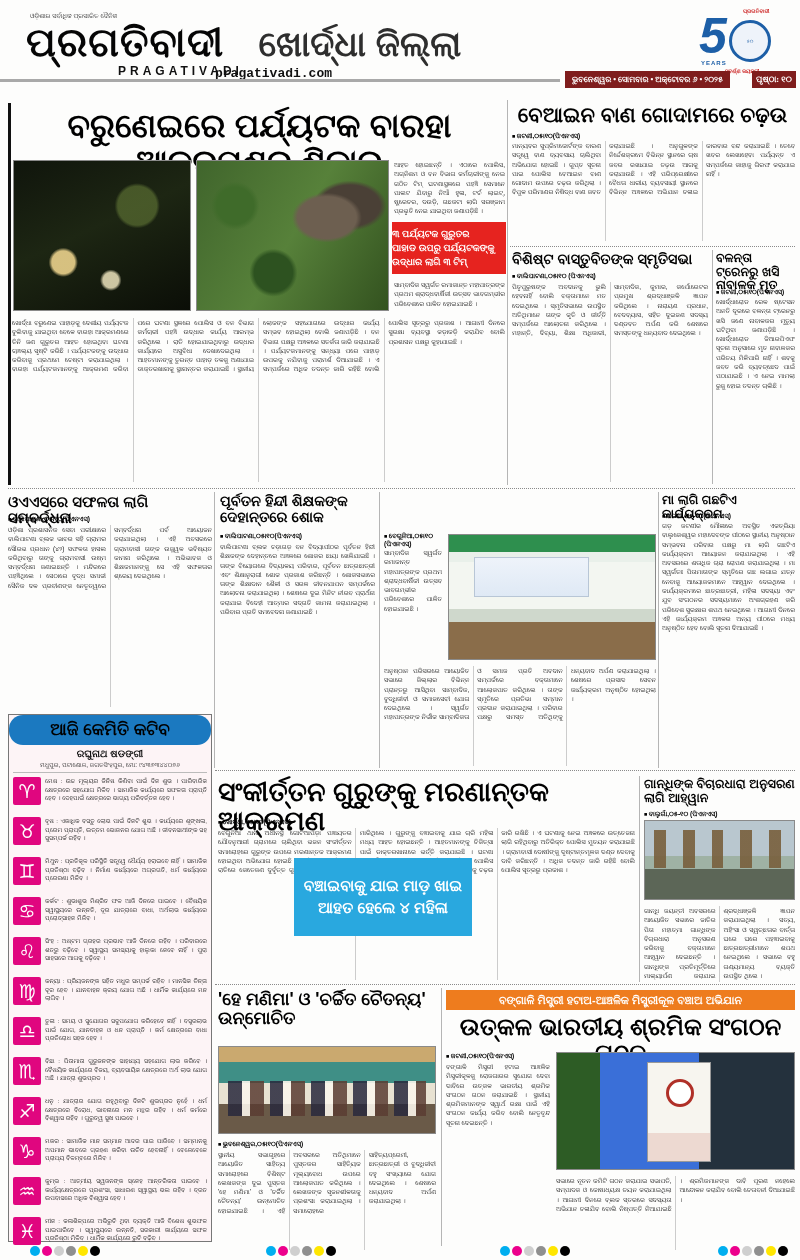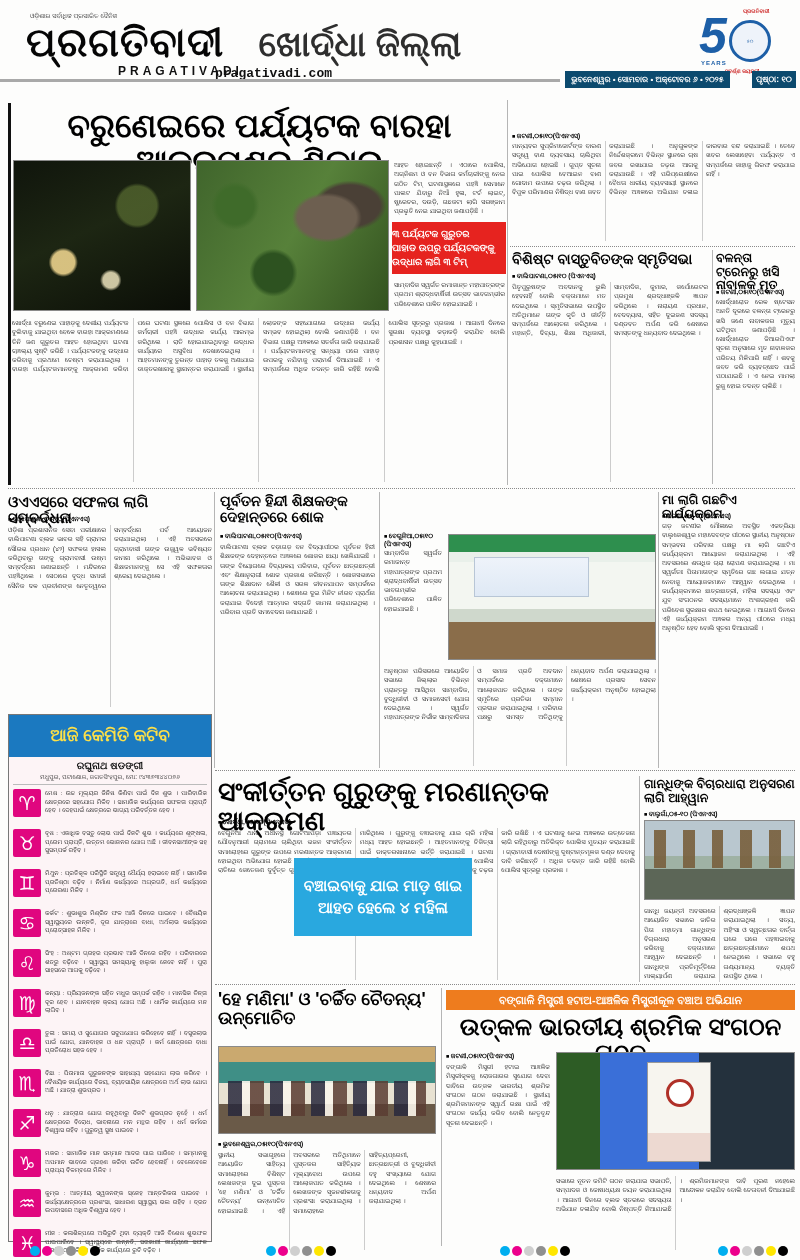--- a/index.html
+++ b/index.html
@@ -10,39 +10,39 @@
   .center{text-align:center;}
   .body-text{font-size:6.4px;line-height:1.45;text-align:justify;color:#222;overflow:hidden;}
   .byline{font-size:6.6px;font-weight:bold;color:#000;}
   .byline::before{content:"■ ";font-size:5.5px;}
   .cols2{column-count:2;column-gap:8px;column-rule:1px solid #ccc;}
   .cols3{column-count:3;column-gap:8px;column-rule:1px solid #ccc;}
   .cols4{column-count:4;column-gap:9px;column-rule:1px solid #ccc;}
   .vline{position:absolute;width:1px;background:#b5b5b5;}
   .hdot{position:absolute;border-top:1px dotted #8a8a8a;height:0;}
   .photo{position:absolute;border:1px solid #8a8a8a;box-sizing:border-box;}
-  .chip{background:#0c4a6e;color:#fff;font-size:8.5px;font-weight:bold;display:flex;align-items:center;justify-content:center;}
+  .chip{background:#7f1d1d;color:#fff;font-size:8.5px;font-weight:bold;display:flex;align-items:center;justify-content:center;font-family:Liberation Serif, serif;}
   
   .logo-odia{font-size:40px;font-weight:bold;color:#050505;letter-spacing:1px;line-height:1;}
   .logo-latin{font-size:12px;font-weight:bold;letter-spacing:4px;}
   .logo-web{font-size:13px;font-weight:bold;font-family:Liberation Mono, monospace;}
   .tagline{font-size:6.5px;color:#333;}
   .edition{font-size:35px;font-weight:bold;color:#2e2e2e;}
   .anniv-num{font-size:50px;font-weight:bold;color:#1d5fa7;line-height:0.9;font-style:italic;}
   .anniv-circle{width:36px;height:36px;border-radius:50%;border:3px solid #1d5fa7;background:#eef3fa;
                 display:flex;align-items:center;justify-content:center;font-size:5px;color:#1d5fa7;text-align:center;}
   .anniv-years{font-size:6px;font-weight:bold;color:#1d5fa7;letter-spacing:1px;}
   .anniv-top,.anniv-cap{font-size:5.5px;color:#c22;font-weight:bold;}
   
   .redbox{background:#e6231f;color:#fff;font-weight:bold;font-size:9.5px;line-height:1.5;display:flex;flex-direction:column;align-items:flex-start;justify-content:center;text-align:center;}
   .bluebox{background:#29a8df;color:#fff;font-weight:bold;font-size:15.5px;line-height:1.45;display:flex;align-items:center;justify-content:center;text-align:center;padding:4px;box-sizing:border-box;}
   .ribbon{background:#ee7c1e;color:#fff;font-weight:bold;font-size:11px;display:flex;align-items:center;justify-content:center;}
   
   .horo{border:1px solid #777;background:#fdf4f6;box-sizing:border-box;}
-  .horo-head{background:#1b79c0;color:#fde047;font-weight:bold;font-size:17px;height:42px;display:flex;align-items:center;justify-content:center;}
+  .horo-head{background:#1b79c0;color:#000000;font-weight:bold;font-size:17px;height:30px;display:flex;align-items:center;justify-content:center;border-radius:14px;}
   .horo-astro{font-size:10px;font-weight:bold;text-align:center;margin-top:3px;}
   .horo-contact{font-size:6.3px;text-align:center;color:#333;border-bottom:1px solid #bbb;padding-bottom:3px;margin:1px 4px 2px 4px;}
   .zrow{display:flex;align-items:flex-start;padding:2px 4px;height:36px;overflow:hidden;}
   .zicon{flex:0 0 28px;height:28px;background:#e0067f;color:#fff;font-size:19px;display:flex;align-items:center;justify-content:center;margin-right:4px;border-radius:2px;}
   .ztext{flex:1;font-size:6.2px;line-height:1.38;text-align:justify;color:#222;}
   
   .ph-night{background:
      radial-gradient(circle at 28% 68%, rgba(235,210,140,.9) 0 7%, rgba(235,210,140,0) 9%),
      radial-gradient(circle at 55% 80%, rgba(250,240,200,.8) 0 5%, rgba(250,240,200,0) 7%),
      radial-gradient(circle at 70% 30%, rgba(90,110,50,.7) 0 12%, rgba(90,110,50,0) 14%),
@@ -110,20 +110,21 @@
     <span>୩ ପର୍ଯ୍ୟଟକ ଗୁରୁତର</span>
     <span>ପାହାଡ ଉପରୁ ପର୍ଯ୍ୟଟକଙ୍କୁ</span>
     <span>ଉଦ୍ଧାର ଲାଗି ୩ ଟିମ୍</span>
   </div>
   <div class="abs body-text" style="left:394px;top:280px;width:111px;height:32px;">ସାମ୍ବାଦିକ ସ୍ୱର୍ଗତ ରମାକାନ୍ତ ମହାପାତ୍ରଙ୍କ ପ୍ରଥମ ଶ୍ରାଦ୍ଧବାର୍ଷିକୀ ଉତ୍ସବ ଭାବଗମ୍ଭୀର ପରିବେଶରେ ପାଳିତ ହୋଇଯାଇଛି ।</div>
 
   <div class="abs body-text cols4" style="left:12px;top:318px;width:493px;height:164px;">ଖୋର୍ଦ୍ଧା ବରୁଣେଇ ପାହାଡ଼କୁ ଦେଶୀୟ ପର୍ଯ୍ୟଟକ ବୁଲିବାକୁ ଯାଇଥିବା ବେଳେ ବାରହା ଆକ୍ରମଣରେ ତିନି ଜଣ ଗୁରୁତର ଆହତ ହୋଇଥିବା ଘଟଣା ଚାଞ୍ଚଲ୍ୟ ସୃଷ୍ଟି କରିଛି । ପର୍ଯ୍ୟଟକଙ୍କୁ ଉଦ୍ଧାର କରିବାକୁ ପ୍ରଥମେ ଚେଷ୍ଟା କରାଯାଇଥିଲା । ବାରହା ପର୍ଯ୍ୟଟକମାନଙ୍କୁ ଆକ୍ରମଣ କରିବା ପରେ ଘଟଣା ସ୍ଥଳରେ ପୋଲିସ ଓ ବନ ବିଭାଗ କର୍ମଚାରୀ ପହଞ୍ଚି ଉଦ୍ଧାର କାର୍ଯ୍ୟ ଆରମ୍ଭ କରିଥିଲେ । ରାତି ହୋଇଯାଇଥିବାରୁ ଉଦ୍ଧାର କାର୍ଯ୍ୟରେ ଅସୁବିଧା ଦେଖାଦେଇଥିଲା । ଆହତମାନଙ୍କୁ ତୁରନ୍ତ ପାହାଡ଼ ତଳକୁ ଅଣାଯାଇ ଡାକ୍ତରଖାନାକୁ ସ୍ଥାନାନ୍ତର କରାଯାଇଛି । ସ୍ଥାନୀୟ ଲୋକଙ୍କ ସହଯୋଗରେ ଉଦ୍ଧାର କାର୍ଯ୍ୟ ସମ୍ଭବ ହୋଇଥିଲା ବୋଲି ଜଣାପଡ଼ିଛି । ବନ ବିଭାଗ ପକ୍ଷରୁ ଅଞ୍ଚଳରେ ସତର୍କତା ଜାରି କରାଯାଇଛି । ପର୍ଯ୍ୟଟକମାନଙ୍କୁ ସନ୍ଧ୍ୟା ପରେ ପାହାଡ଼ ଉପରକୁ ନଯିବାକୁ ପରାମର୍ଶ ଦିଆଯାଇଛି । ଏ ସମ୍ପର୍କରେ ଅଧିକ ତଦନ୍ତ ଜାରି ରହିଛି ବୋଲି ପୋଲିସ ସୂତ୍ରରୁ ପ୍ରକାଶ । ଆଗାମୀ ଦିନରେ ସୁରକ୍ଷା ବ୍ୟବସ୍ଥା କଡ଼ାକଡ଼ି କରାଯିବ ବୋଲି ପ୍ରଶାସନ ପକ୍ଷରୁ କୁହାଯାଇଛି ।</div>
 
   <div class="vline" style="left:507px;top:100px;height:385px;"></div>
 
+  <div class="abs headline center" style="left:510px;top:104px;width:285px;font-size:21px;">ବେଆଇନ ବାଣ ଗୋଦାମରେ ଚଢ଼ଉ</div>
   <div class="abs byline" style="left:512px;top:132px;width:120px;">ଜଟଣୀ,୦୫ା୧୦(ପିଏନଏସ୍)</div>
   <div class="abs body-text cols3" style="left:512px;top:141px;width:283px;height:100px;">ମାନ୍ୟବର ସୁପ୍ରିମକୋର୍ଟଙ୍କ ବାରଣ ସତ୍ତ୍ୱେ ବାଣ ବ୍ୟବସାୟ ଚାଲିଥିବା ଅଭିଯୋଗ ହୋଇଛି । ଗୁପ୍ତ ସୂଚନା ପାଇ ପୋଲିସ ବେଆଇନ ବାଣ ଗୋଦାମ ଉପରେ ଚଢ଼ଉ କରିଥିଲା । ବିପୁଳ ପରିମାଣର ନିଷିଦ୍ଧ ବାଣ ଜବତ କରାଯାଇଛି । ଅନୁଗୁଳଙ୍କ ନିର୍ଦ୍ଦେଶକ୍ରମେ ବିଭିନ୍ନ ସ୍ଥାନରେ ଚାଷ ଜବର ରଖାଯାଇ ଚଢ଼ଉ ଆଗକୁ କରାଯାଉଛି । ଏହି ପରିପ୍ରେକ୍ଷୀରେ ବୈଧତା ଧାରୀୟ ବ୍ୟବସାୟୀ ସ୍ଥାନରେ ବିଭିନ୍ନ ଅଞ୍ଚଳରେ ଅଭିଯାନ ଚଳାଇ କାରବାର ବନ୍ଦ କରାଯାଇଛି । ତେବେ ଖବର ଲେଖାହେବା ପର୍ଯ୍ୟନ୍ତ ଏ ସମ୍ପର୍କରେ କାହାକୁ ଗିରଫ କରାଯାଇ ନାହିଁ ।</div>
 
   <div class="hdot" style="left:510px;top:246px;width:285px;"></div>
 
   <div class="abs headline" style="left:512px;top:252px;width:196px;font-size:14.5px;">ବିଶିଷ୍ଟ ବାସ୍ତୁବିତଙ୍କ ସ୍ମୃତିସଭା</div>
   <div class="abs byline" style="left:512px;top:272px;width:196px;">ବାଲିପାଟଣା,୦୫ା୧୦ (ପିଏନଏସ୍)</div>
   <div class="abs body-text cols2" style="left:512px;top:282px;width:196px;height:200px;">ପିତୃପୁରୁଷଙ୍କ ଅବଦାନକୁ ଭୁଲି ହେବନାହିଁ ବୋଲି ବକ୍ତାମାନେ ମତ ଦେଇଥିଲେ । ସ୍ମୃତିସଭାରେ ଉପସ୍ଥିତ ଅତିଥିମାନେ ତାଙ୍କ କୃତି ଓ କୀର୍ତ୍ତି ସମ୍ପର୍କରେ ଆଲୋଚନା କରିଥିଲେ । ମହାନ୍ତି, ଦିବ୍ୟା, ଶିକ୍ଷା ଅଧିକାରୀ, ସାମ୍ବାଦିକ, କୁମାର, କର୍ପୋରେଟର ପ୍ରମୁଖ ଶ୍ରଦ୍ଧାଞ୍ଜଳି ଜ୍ଞାପନ କରିଥିଲେ । ନାରାୟଣ ପ୍ରଧାନ, ବେଦବ୍ୟାସ, ସହିତ ଦୁଇଜଣ ସଦସ୍ୟ ଦଣ୍ଡବତ ଅର୍ପଣ କରି ଶେଷରେ ସମସ୍ତଙ୍କୁ ଧନ୍ୟବାଦ ଦେଇଥିଲେ ।</div>
 
   <div class="vline" style="left:712px;top:250px;height:234px;"></div>

